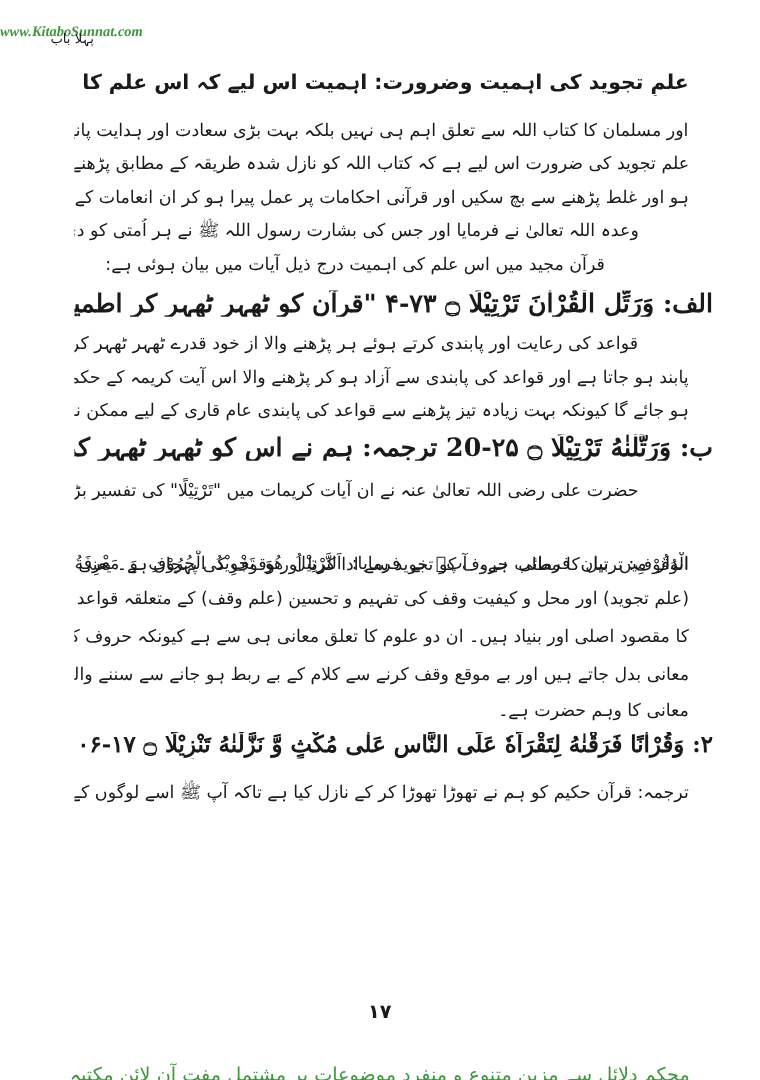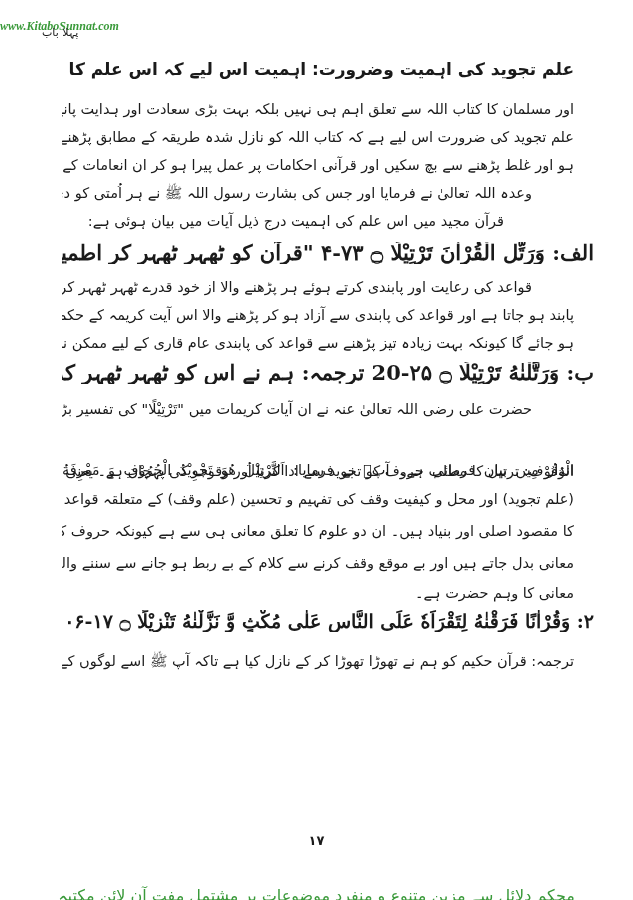--- a/index.html
+++ b/index.html
@@ -9,21 +9,21 @@
               font-family:"Liberation Serif", serif; font-weight:bold; font-size:12px; color:#3a9a3a;font-style:italic; }
   .page { position:absolute; left:62px; top:20px; width:512px; direction:rtl; }
   .chapter { position:absolute; right:512px; top:26px; font-size:11px; direction:rtl; white-space:nowrap; transform:translateX(100%); }
   .line { position:absolute; right:0; width:512px; direction:rtl; text-align:justify; text-align-last:justify;
           font-size:14.5px; line-height:22px; white-space:nowrap; overflow:hidden; }
   .line.short { text-align-last:right; }
   .line.indent { width:470px; right:42px; }
   .heading { font-size:17px; font-weight:bold; }
   .verse { font-family:"DejaVu Serif", serif; font-weight:bold; font-size:21px; }
   .verse-lg { font-family:"DejaVu Serif", serif; font-weight:bold; font-size:19px; }
-  .page-number { position:absolute; top:833px; left:0; width:633px; text-align:center; font-size:13px; font-weight:bold; }
+  .page-number { position:absolute; top:833px; left:0; width:633px; text-align:center; font-size:16px; font-weight:bold; }
   .footer { position:absolute; top:886px; left:0; width:633px; text-align:center; direction:rtl;
             font-size:16px; color:#3a9a3a; }
 </style>
 </head>
 <body>
 
 <div class="site-url">www.KitaboSunnat.com</div>
 
 <div class="page">
   <div class="chapter" style="right:auto;left:-20px;top:6px;transform:none;">پہلا باب</div>

